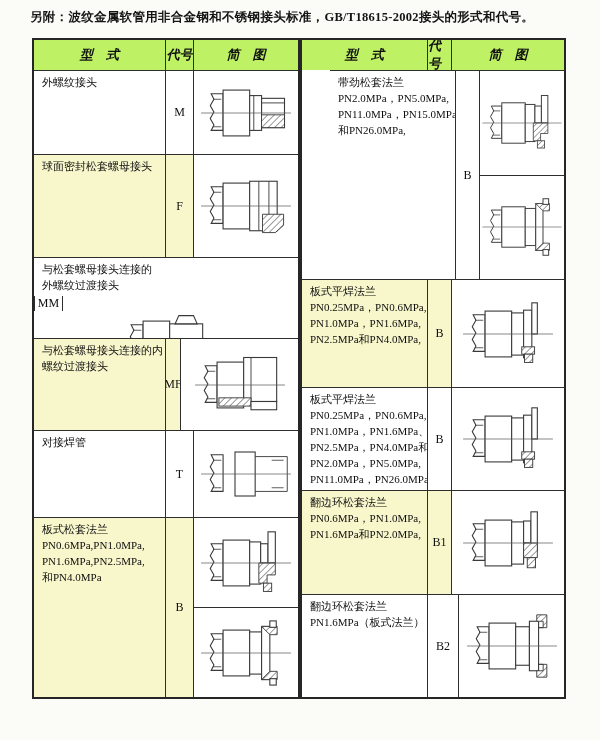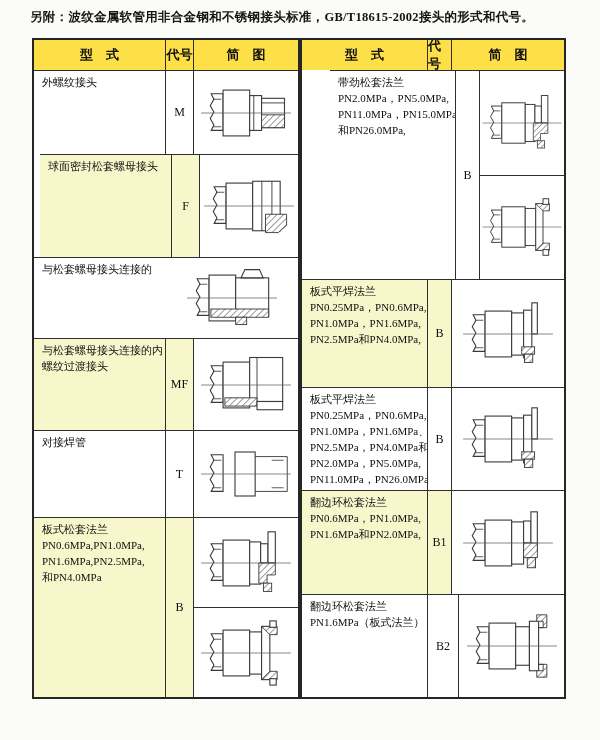--- a/index.html
+++ b/index.html
@@ -29,21 +29,21 @@
   }
   .c-type div { white-space:nowrap; }
   .c-code {
     border-left:1.5px solid #2e2e2e; border-right:1.5px solid #2e2e2e;
     display:flex; align-items:center; justify-content:center;
     font-size:12px; color:#0f0f0f; padding:0;
   }
   .c-diag { display:flex; flex-direction:column; background:#ffffff; flex:1; }
   .diag { flex:1; display:flex; align-items:center; justify-content:center; background:#ffffff; }
   .diag + .diag { border-top:1.5px solid #2e2e2e; }
-  .hdr { background:#fde047; }
+  .hdr { background:#bef264;font-style:italic; }
   .hdr .jt-cell {
     display:flex; align-items:center; justify-content:center;
     font-size:13px; font-weight:bold; color:#101010; padding:0;
   }
   .hl { background:#f8f6cb; }
   svg.fitting { display:block; }
   svg .part { fill:#ffffff; stroke:#3a3a3a; stroke-width:1.2; }
   svg .ln   { stroke:#3a3a3a; stroke-width:1; fill:none; }
   svg .cl   { stroke:#5a5a5a; stroke-width:0.8; }
   svg .dash { stroke:#3a3a3a; stroke-width:0.9; }
@@ -80,21 +80,21 @@
               <rect class="part" x="56" y="17" width="13" height="38"></rect>
               <line class="ln" x1="60.5" y1="17" x2="60.5" y2="55"></line>
               <rect class="part" x="69" y="20" width="25" height="32"></rect>
               <rect x="69" y="38" width="25" height="14" fill="url(#hp1)" stroke="#3a3a3a" stroke-width="1"></rect>
               <line class="ln" x1="69" y1="25" x2="94" y2="25"></line>
               <line class="cl" x1="3" y1="36" x2="101" y2="36"></line>
             </svg>
           </div>
         </div>
       </div>
-      <div class="jt-row" style="height: 103px; margin-left: 6px;">
+      <div class="jt-row" style="height: 103px;">
         <div class="jt-cell c-type hl" style="width: 131px;">
           <div>球面密封松套螺母接头</div>
         </div>
         <div class="jt-cell c-code hl" style="width: 29px;">F</div>
         <div class="jt-cell c-diag">
           <div class="diag">
             <svg class="fitting" width="96" height="66" viewBox="0 0 104 72">
               <defs>
                 <pattern id="hp2" width="5" height="5" patternUnits="userSpaceOnUse" patternTransform="rotate(45)">
                   <rect width="5" height="5" fill="#fff"></rect>
@@ -107,24 +107,26 @@
               <rect class="part" x="27" y="11" width="29" height="50"></rect>
               <rect class="part" x="56" y="9" width="30" height="54"></rect>
               <line class="ln" x1="66" y1="9" x2="66" y2="63"></line>
               <line class="ln" x1="77" y1="9" x2="77" y2="63"></line>
               <polygon points="70,45 93,45 93,57 84,65 70,65" fill="url(#hp2)" stroke="#3a3a3a" stroke-width="1"></polygon>
               <line class="cl" x1="3" y1="36" x2="101" y2="36"></line>
             </svg>
           </div>
         </div>
       </div>
-      <div class="jt-row" style="height: 81px;">
+      <div class="jt-row" style="height: 81px; flex-direction: column;">
         <div class="jt-cell c-type" style="width: 131px;">
           <div>与松套螺母接头连接的</div>
-        </div>
+          <div>外螺纹过渡接头</div>
+        </div>
+        <div class="jt-cell c-code" style="width: 29px;">MM</div>
         <div class="jt-cell c-diag">
           <div class="diag">
             <svg class="fitting" width="96" height="66" viewBox="0 0 104 72">
               <defs>
                 <pattern id="hp3" width="5" height="5" patternUnits="userSpaceOnUse" patternTransform="rotate(45)">
                   <rect width="5" height="5" fill="#fff"></rect>
                   <line x1="0" y1="0" x2="0" y2="5" stroke="#555" stroke-width="1.3"></line>
                 </pattern>
               </defs>
               <path class="part" d="M27,15 H14 l3,6 -4,7 4,7 -4,7 4,7 -3,6 H27 Z"></path>
@@ -138,21 +140,21 @@
               <line class="cl" x1="3" y1="36" x2="101" y2="36"></line>
             </svg>
           </div>
         </div>
       </div>
       <div class="jt-row" style="height: 92px;">
         <div class="jt-cell c-type hl" style="width: 131px;">
           <div>与松套螺母接头连接的内</div>
           <div>螺纹过渡接头</div>
         </div>
-        <div class="jt-cell c-code hl" style="width: 29px;">MF</div>
+        <div class="jt-cell c-code hl" style="width: 16px;">MF</div>
         <div class="jt-cell c-diag">
           <div class="diag">
             <svg class="fitting" width="96" height="66" viewBox="0 0 104 72">
               <defs>
                 <pattern id="hp4" width="5" height="5" patternUnits="userSpaceOnUse" patternTransform="rotate(45)">
                   <rect width="5" height="5" fill="#fff"></rect>
                   <line x1="0" y1="0" x2="0" y2="5" stroke="#555" stroke-width="1.3"></line>
                 </pattern>
               </defs>
               <path class="part" d="M27,15 H14 l3,6 -4,7 4,7 -4,7 4,7 -3,6 H27 Z"></path>

